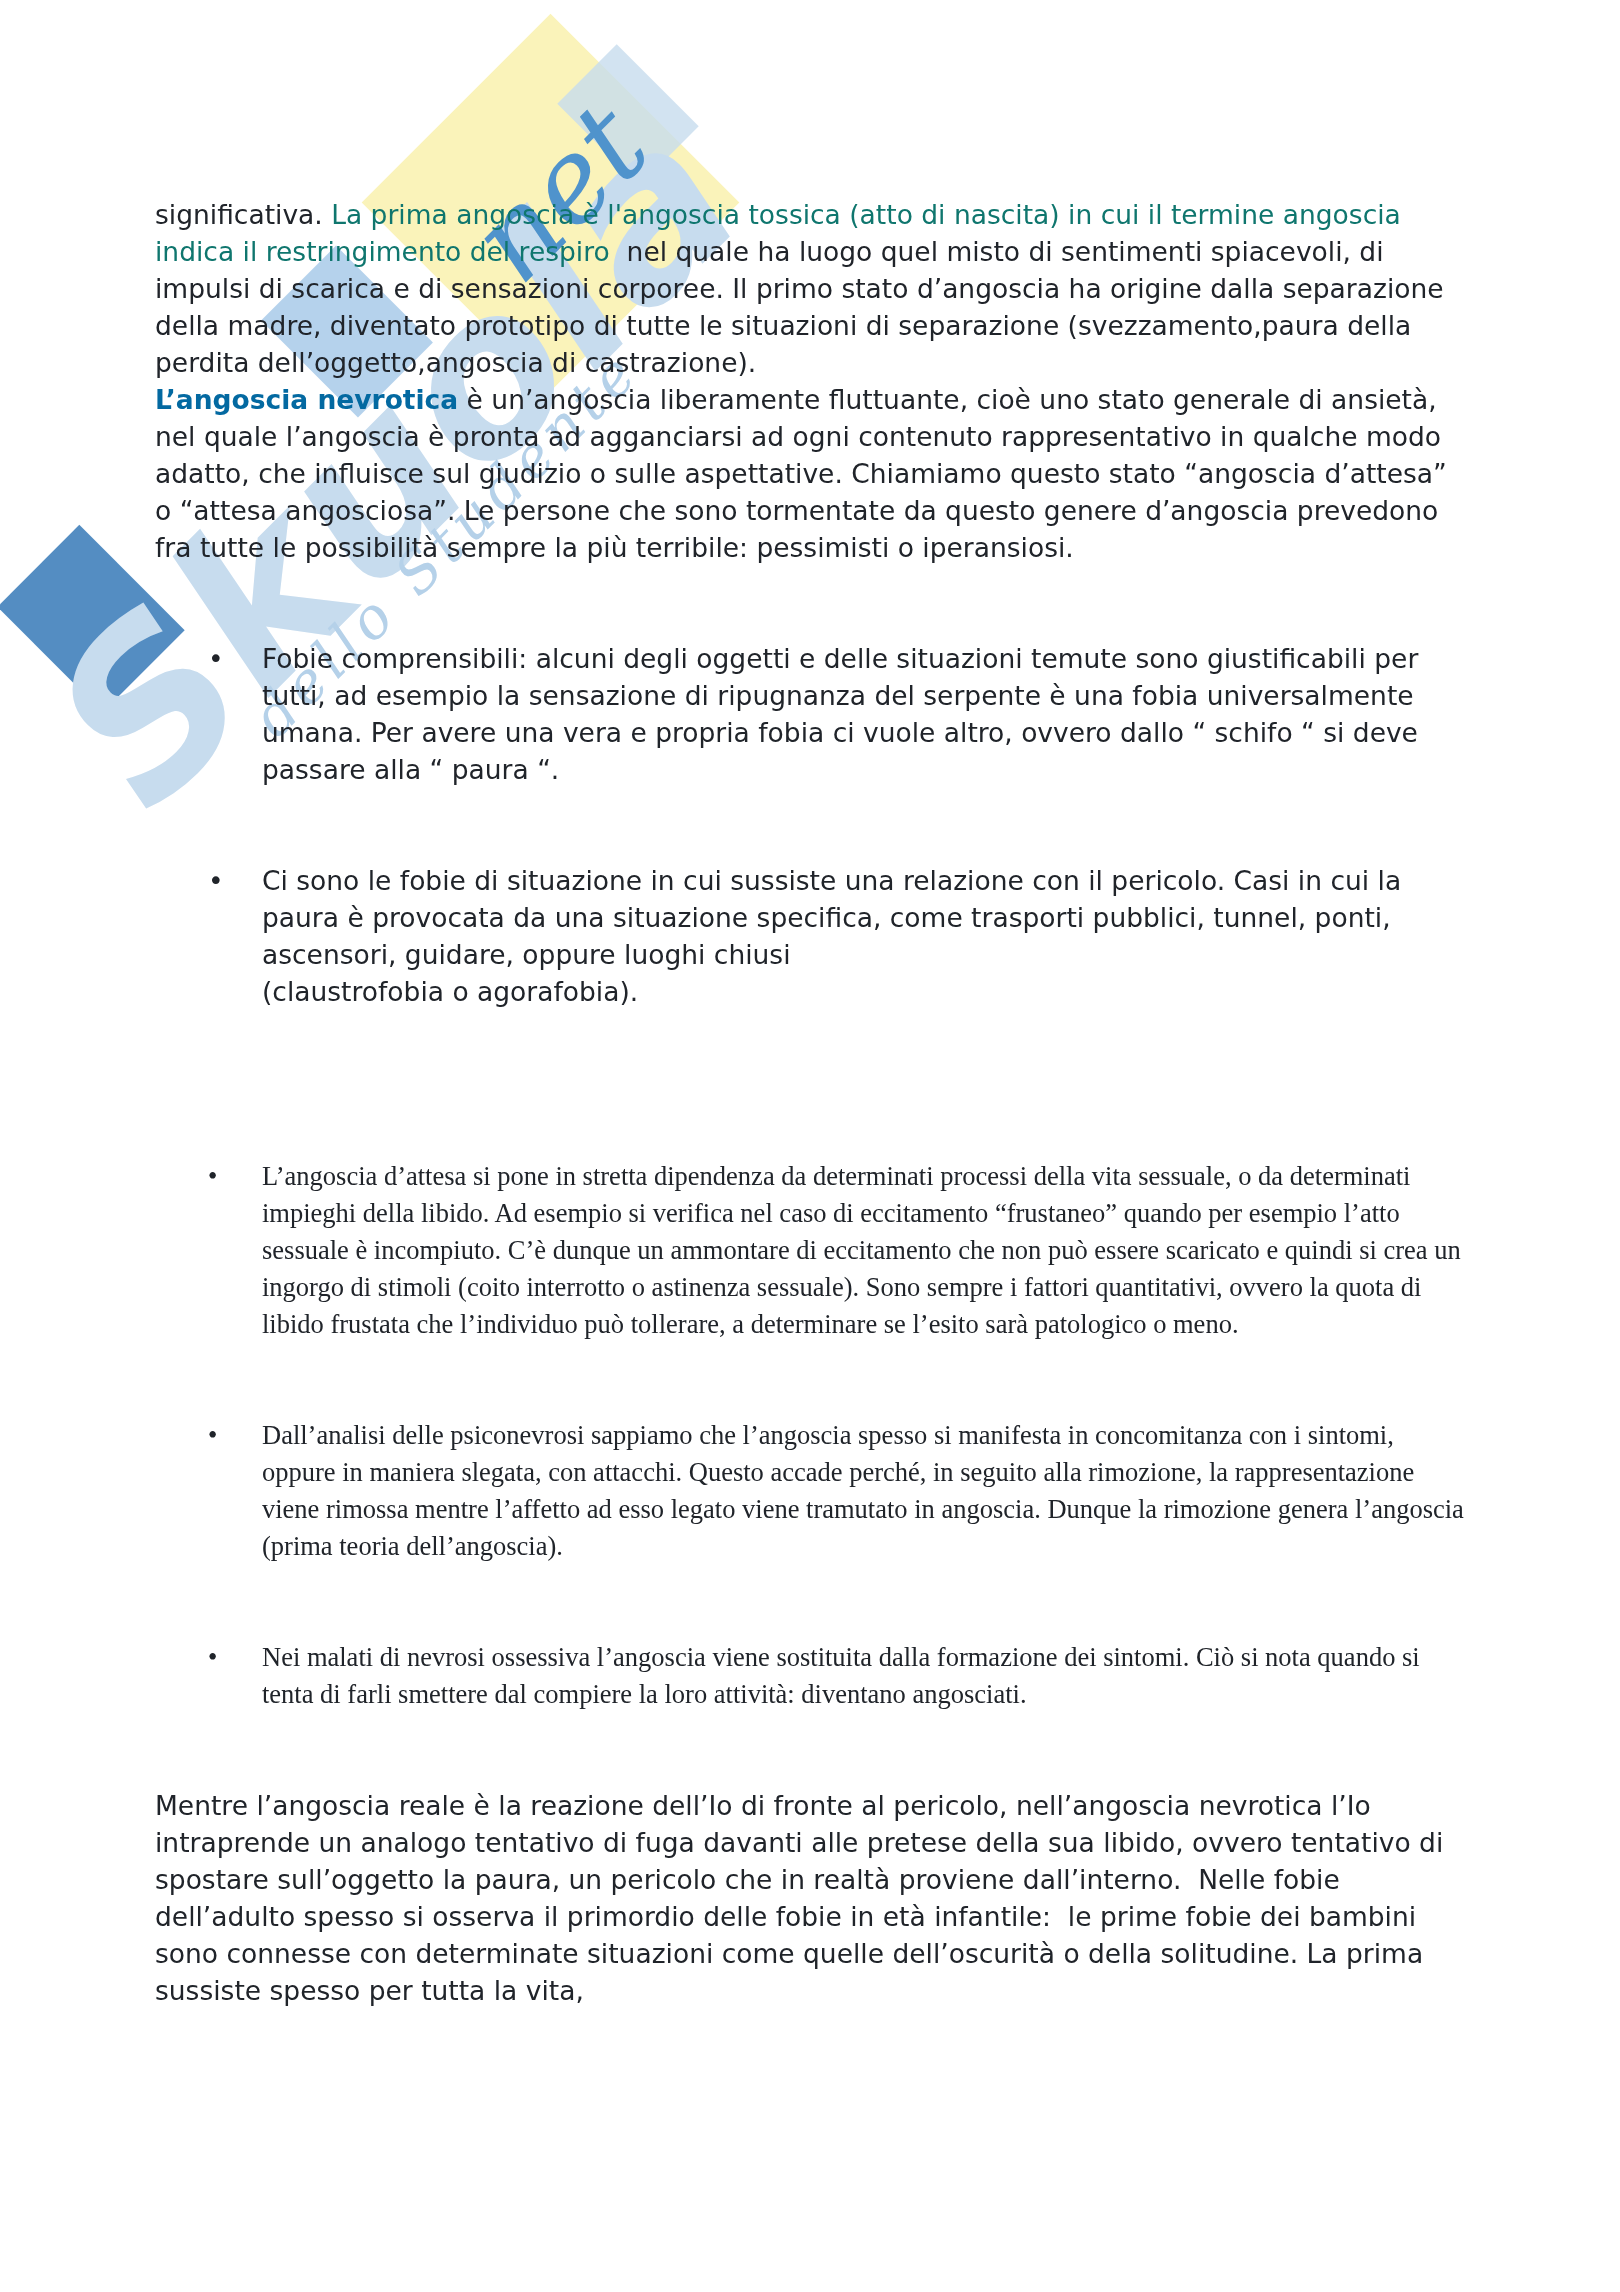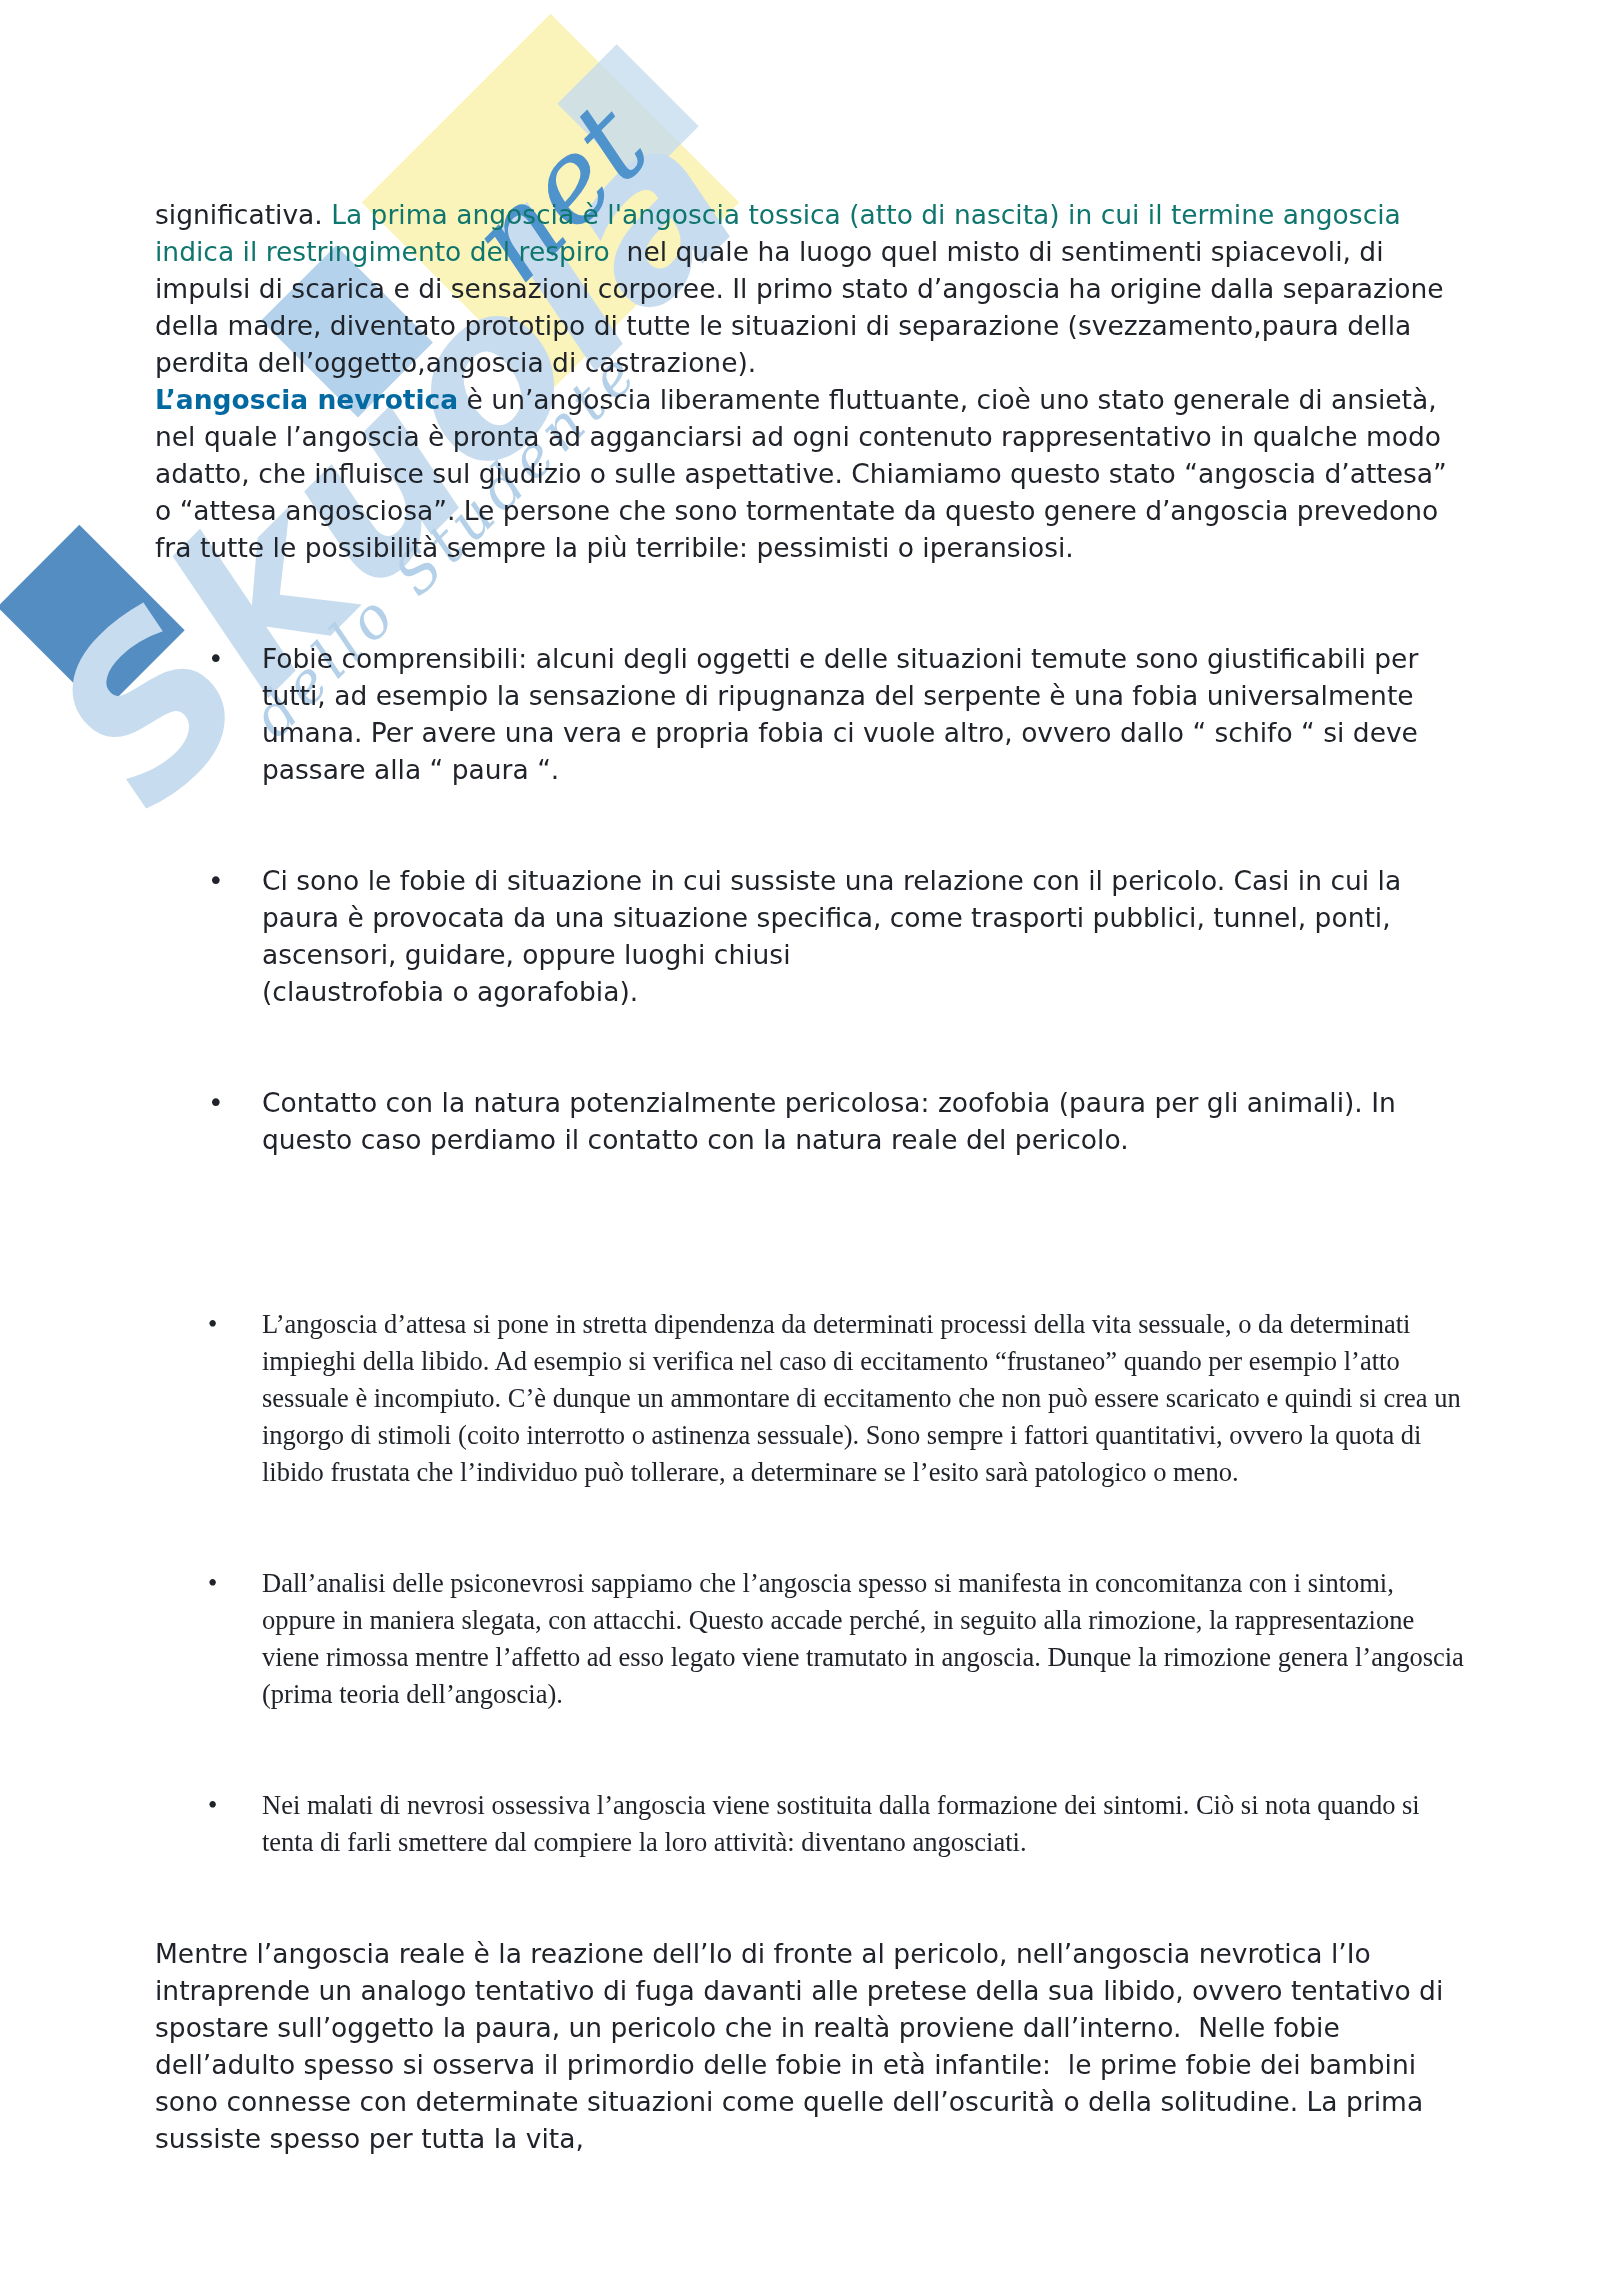--- a/index.html
+++ b/index.html
@@ -112,21 +112,20 @@
 
   <p class="gap-after-p1"><span>significativa. </span><span class="muted">La prima angoscia è l'angoscia tossica (atto di nascita) in cui il termine angoscia indica il restringimento del respiro</span><span>  nel quale ha luogo quel misto di sentimenti spiacevoli, di impulsi di scarica e di sensazioni corporee. Il primo stato d’angoscia ha origine dalla separazione della madre, diventato prototipo di tutte le situazioni di separazione (svezzamento,paura della perdita dell’oggetto,angoscia di castrazione).</span></p>
 
   <p><span class="b">L’angoscia nevrotica</span><span> è un’angoscia liberamente fluttuante, cioè uno stato generale di ansietà, nel quale l’angoscia è pronta ad agganciarsi ad ogni contenuto rappresentativo in qualche modo adatto, che influisce sul giudizio o sulle aspettative. Chiamiamo questo stato “angoscia d’attesa” o “attesa angosciosa”. Le persone che sono tormentate da questo genere d’angoscia prevedono fra tutte le possibilità sempre la più terribile: pessimisti o iperansiosi.</span></p>
 
 
   <ul class="bullets">
     <li>Fobie comprensibili: alcuni degli oggetti e delle situazioni temute sono giustificabili per tutti, ad esempio la sensazione di ripugnanza del serpente è una fobia universalmente umana. Per avere una vera e propria fobia ci vuole altro, ovvero dallo “ schifo “ si deve passare alla “ paura “.</li>
     <li>Ci sono le fobie di situazione in cui sussiste una relazione con il pericolo. Casi in cui la paura è provocata da una situazione specifica, come trasporti pubblici, tunnel, ponti, ascensori, guidare, oppure luoghi chiusi
 (claustrofobia o agorafobia).</li>
-    <li>Contatto con la natura potenzialmente pericolosa: zoofobia (paura per gli animali). In questo caso perdiamo il contatto con la natura reale del pericolo.</li>
   </ul>
 
 
   <ul class="bullets gap-before-ul2">
     <li>L’angoscia d’attesa si pone in stretta dipendenza da determinati processi della vita sessuale, o da determinati impieghi della libido. Ad esempio si verifica nel caso di eccitamento “frustaneo” quando per esempio l’atto sessuale è incompiuto. C’è dunque un ammontare di eccitamento che non può essere scaricato e quindi si crea un ingorgo di stimoli (coito interrotto o astinenza sessuale). Sono sempre i fattori quantitativi, ovvero la quota di libido frustata che l’individuo può tollerare, a determinare se l’esito sarà patologico o meno.</li>
     <li>Dall’analisi delle psiconevrosi sappiamo che l’angoscia spesso si manifesta in concomitanza con i sintomi, oppure in maniera slegata, con attacchi. Questo accade perché, in seguito alla rimozione, la rappresentazione viene rimossa mentre l’affetto ad esso legato viene tramutato in angoscia. Dunque la rimozione genera l’angoscia (prima teoria dell’angoscia).</li>
     <li>Nei malati di nevrosi ossessiva l’angoscia viene sostituita dalla formazione dei sintomi. Ciò si nota quando si tenta di farli smettere dal compiere la loro attività: diventano angosciati.</li>
   </ul>
 
   <p class="gap-before-p5">Mentre l’angoscia reale è la reazione dell’Io di fronte al pericolo, nell’angoscia nevrotica l’Io intraprende un analogo tentativo di fuga davanti alle pretese della sua libido, ovvero tentativo di spostare sull’oggetto la paura, un pericolo che in realtà proviene dall’interno.  Nelle fobie dell’adulto spesso si osserva il primordio delle fobie in età infantile:  le prime fobie dei bambini sono connesse con determinate situazioni come quelle dell’oscurità o della solitudine. La prima sussiste spesso per tutta la vita,</p>

